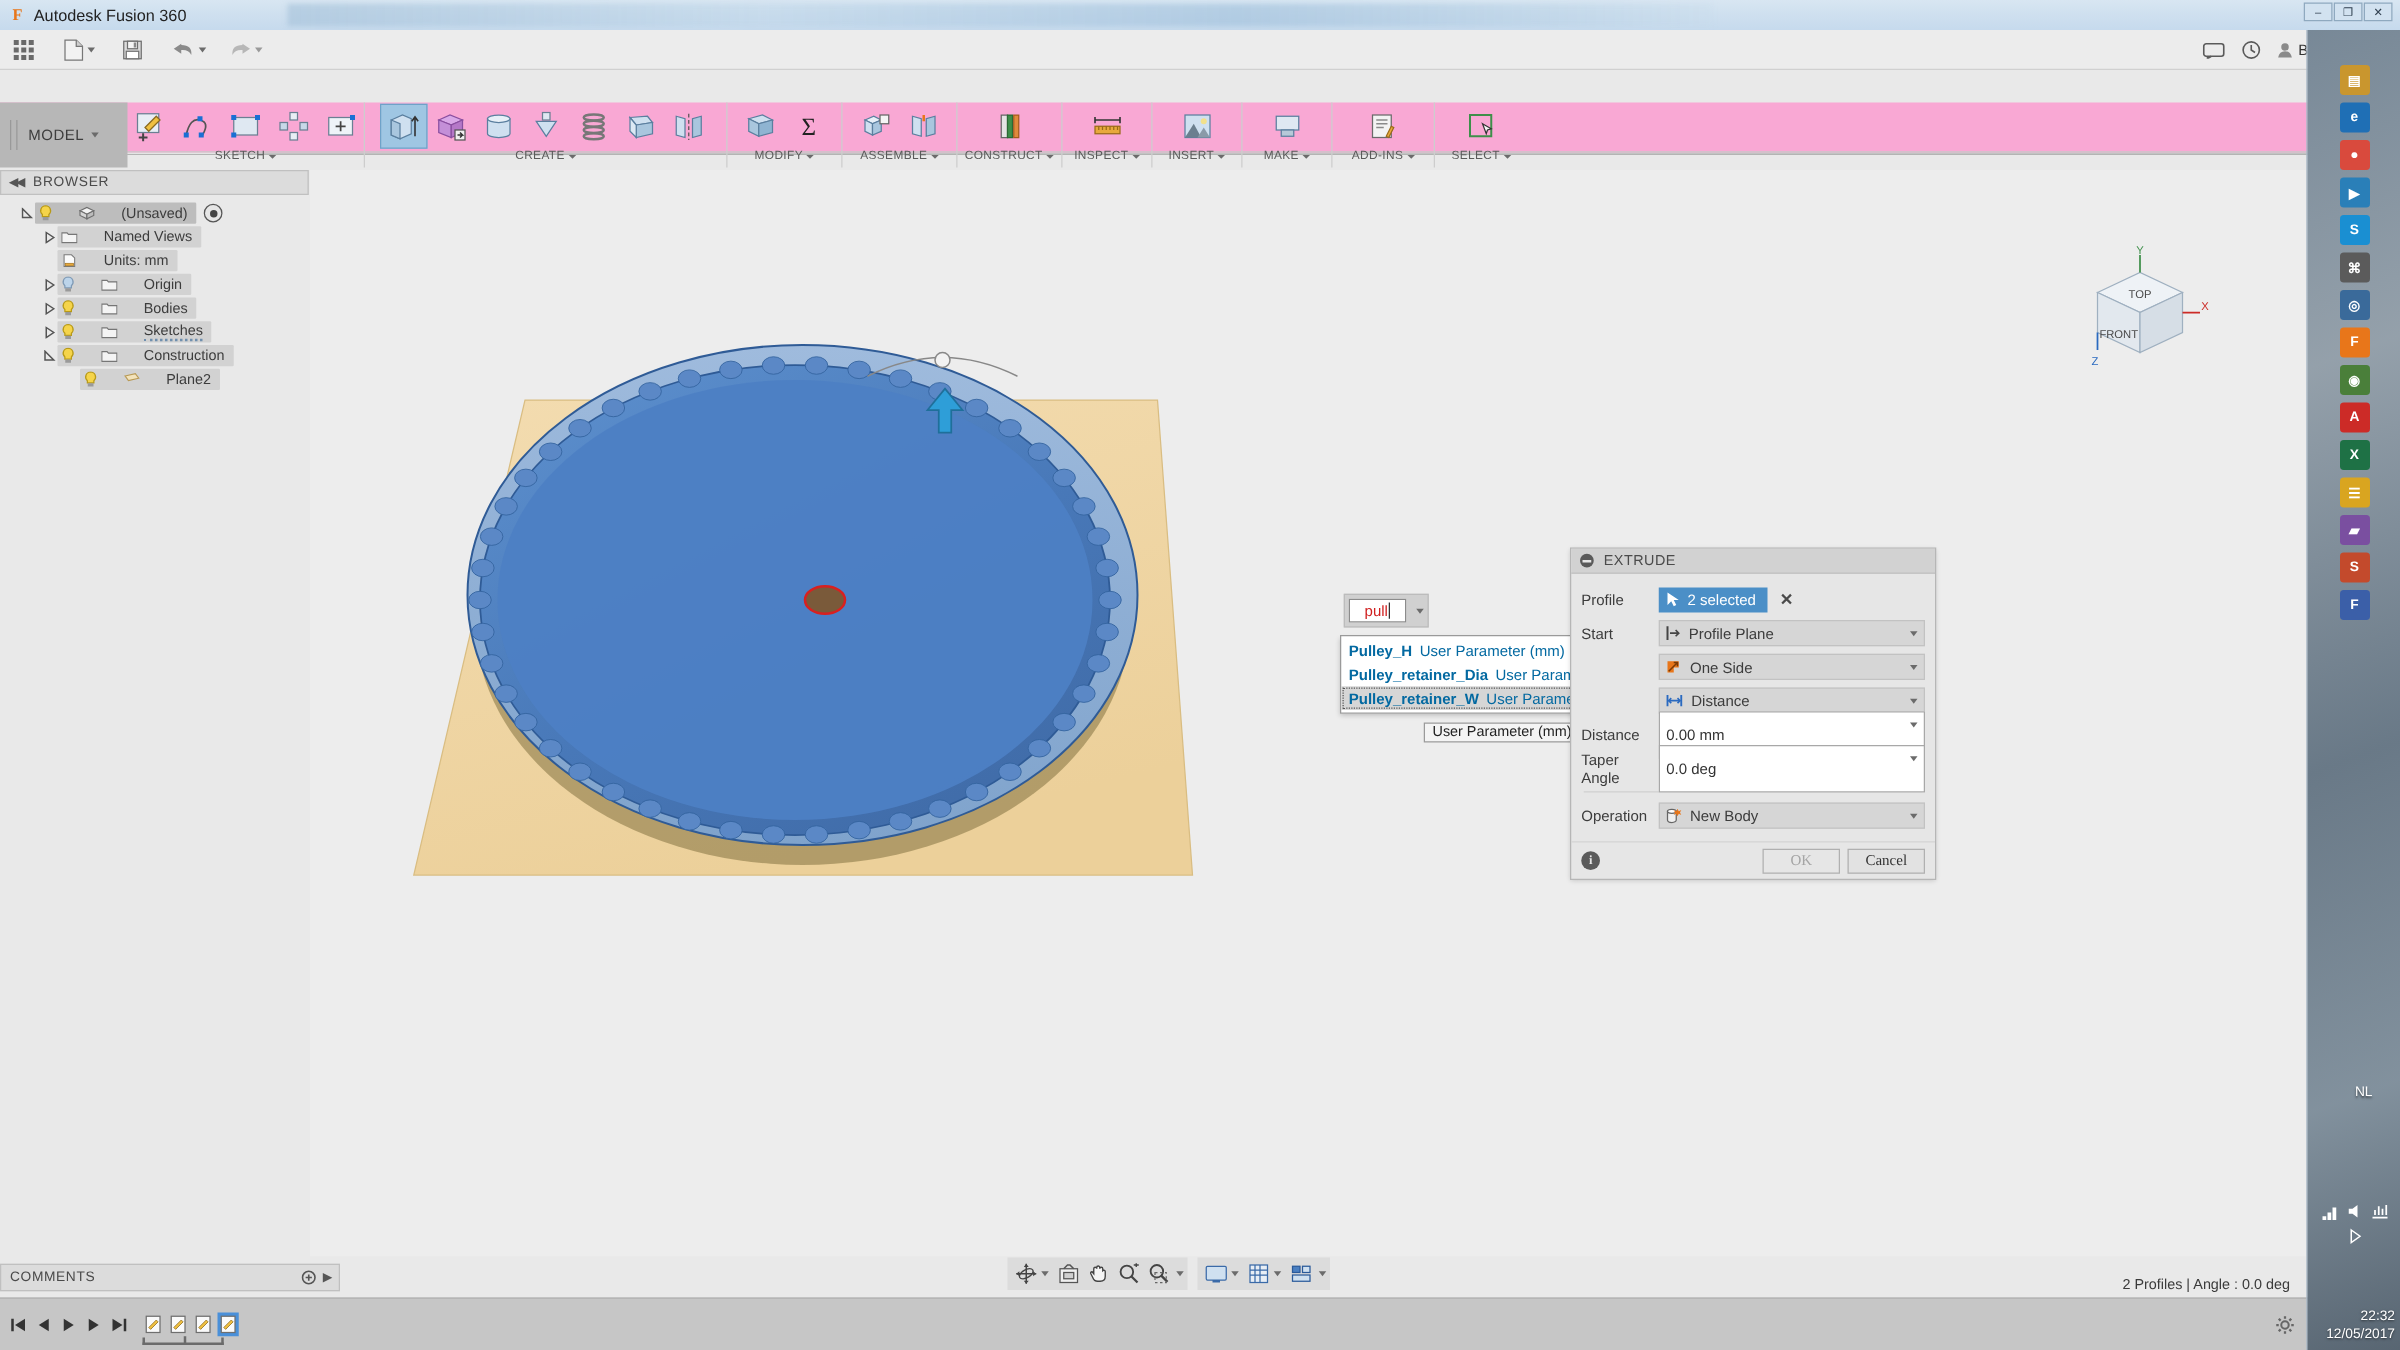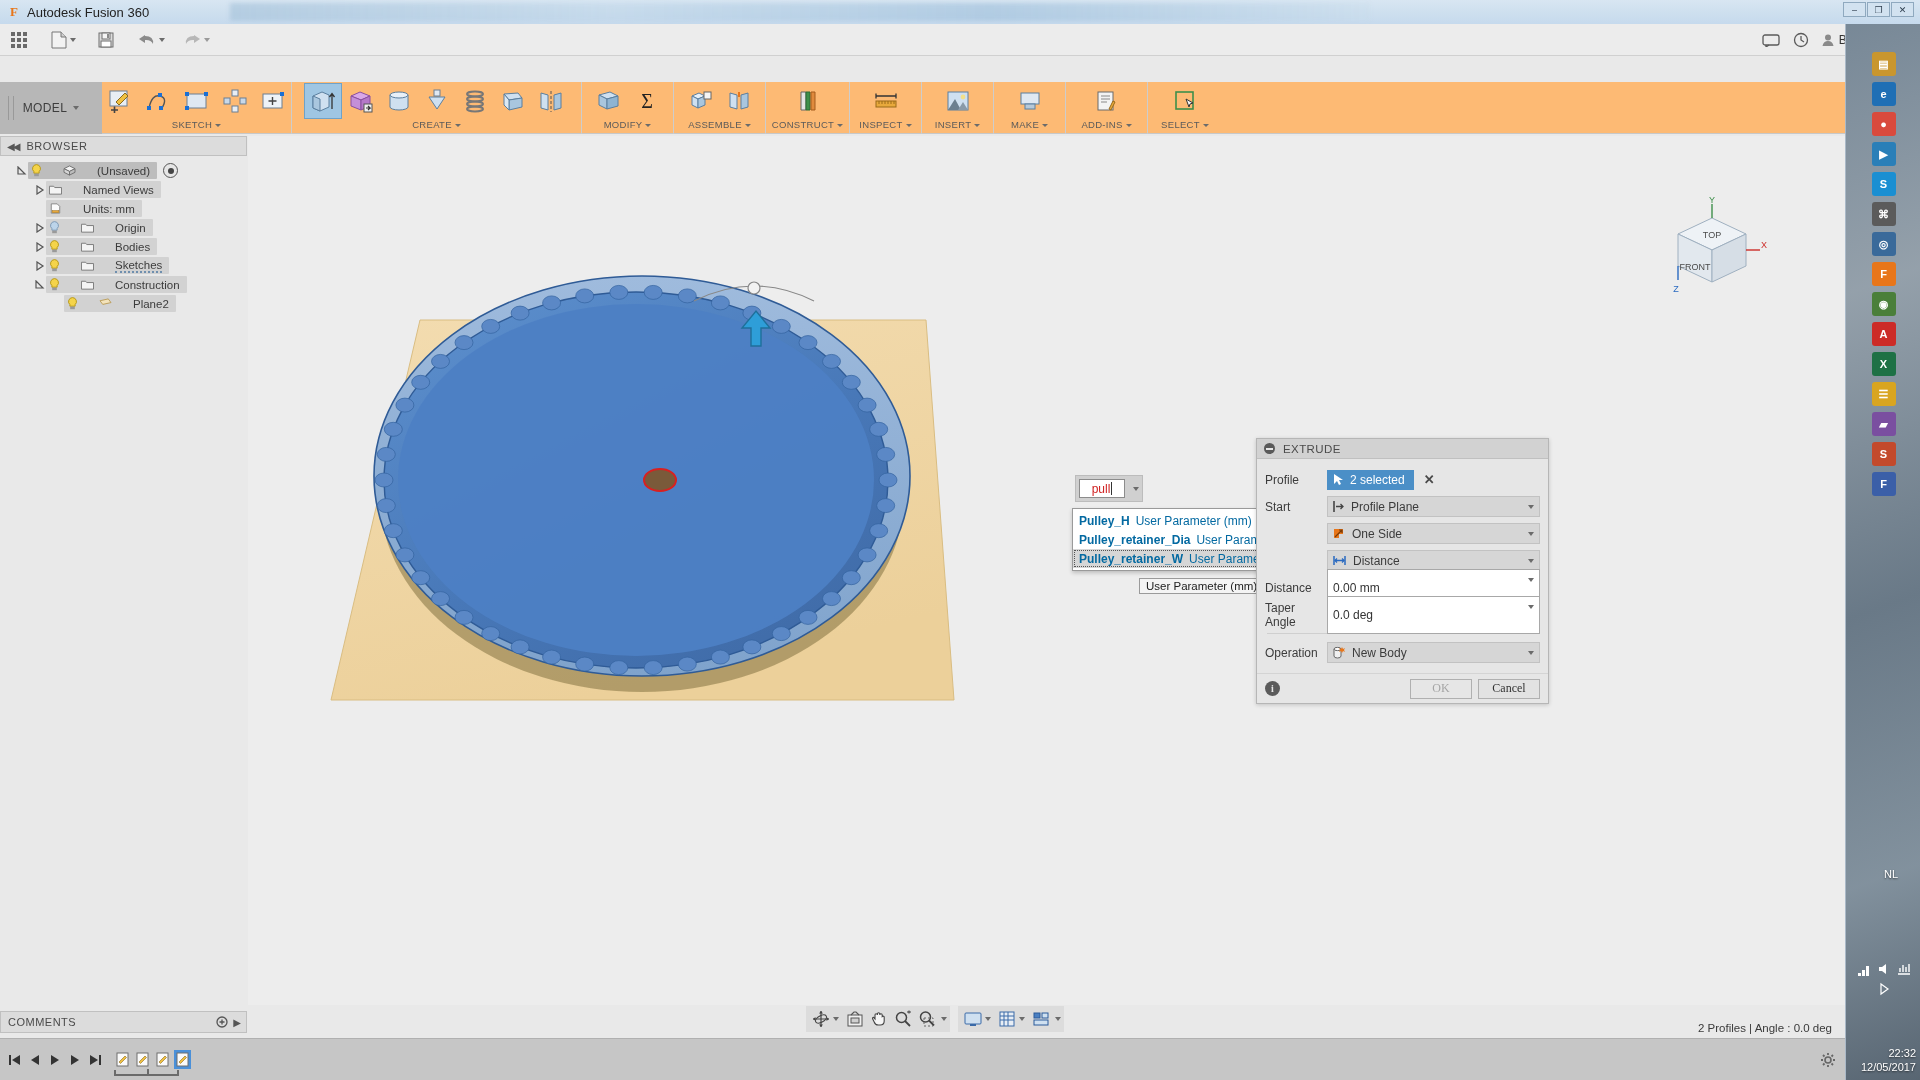--- a/index.html
+++ b/index.html
@@ -61,22 +61,22 @@
   }
   .doctab{
     height:25px;min-width:190px;background:#efefef;border:1px solid #b9b9b9;border-bottom:none;
     display:flex;align-items:center;gap:8px;padding:0 8px 0 6px;font-size:12px;color:#333;
   }
   .cube-ico{width:14px;height:14px;display:block;}
   .tab-close{ margin-left:auto;font-size:13px;color:#707070;line-height:1; }
 
   
   .ribbon{
-    position:absolute;left:0;top:82px;width:1920px;height:52px;
-    background:#fdba74;border-bottom:1px solid #c8c8c8;
+    position:absolute;left:0;top:82px;width:1920px;height:40px;
+    background:#f9a8d4;border-bottom:1px solid #c8c8c8;
     display:flex;align-items:flex-start;
   }
   .wsbtn{
     width:102px;height:52px;background:#b7b7b7;
     display:flex;align-items:center;justify-content:center;gap:6px;
     font-size:12px;color:#3d3d3d;letter-spacing:.4px;position:relative;
   }
   .wsbtn .gripbar{position:absolute;left:8px;top:14px;width:6px;height:24px;
     border-left:1px solid #999;border-right:1px solid #999;}
   .rgroup{
@@ -132,21 +132,21 @@
   
   .navbar{
     position:absolute;left:806px;bottom:48px;width:auto;height:26px;
     display:flex;align-items:center;gap:0px;
   }
   .navgrp{ display:flex;align-items:center;background:#dcdcdc;height:26px;padding:0 3px;}
   .navbtn{ width:24px;height:24px;display:flex;align-items:center;justify-content:center;}
 
   
   .comments{
-    position:absolute;left:0;bottom:47px;width:247px;height:22px;
+    position:absolute;left:0;bottom:47px;width:272px;height:22px;
     background:#dcdcdc;border:1px solid #c0c0c0;display:flex;align-items:center;padding:0 7px;
   }
   .comments .lbl{font-size:11px;color:#4a4a4a;letter-spacing:.5px;}
   .comments .rt{margin-left:auto;display:flex;align-items:center;gap:5px;}
 
   .statusright{
     position:absolute;right:88px;bottom:46px;font-size:11.5px;color:#3a3a3a;
   }
 
   

